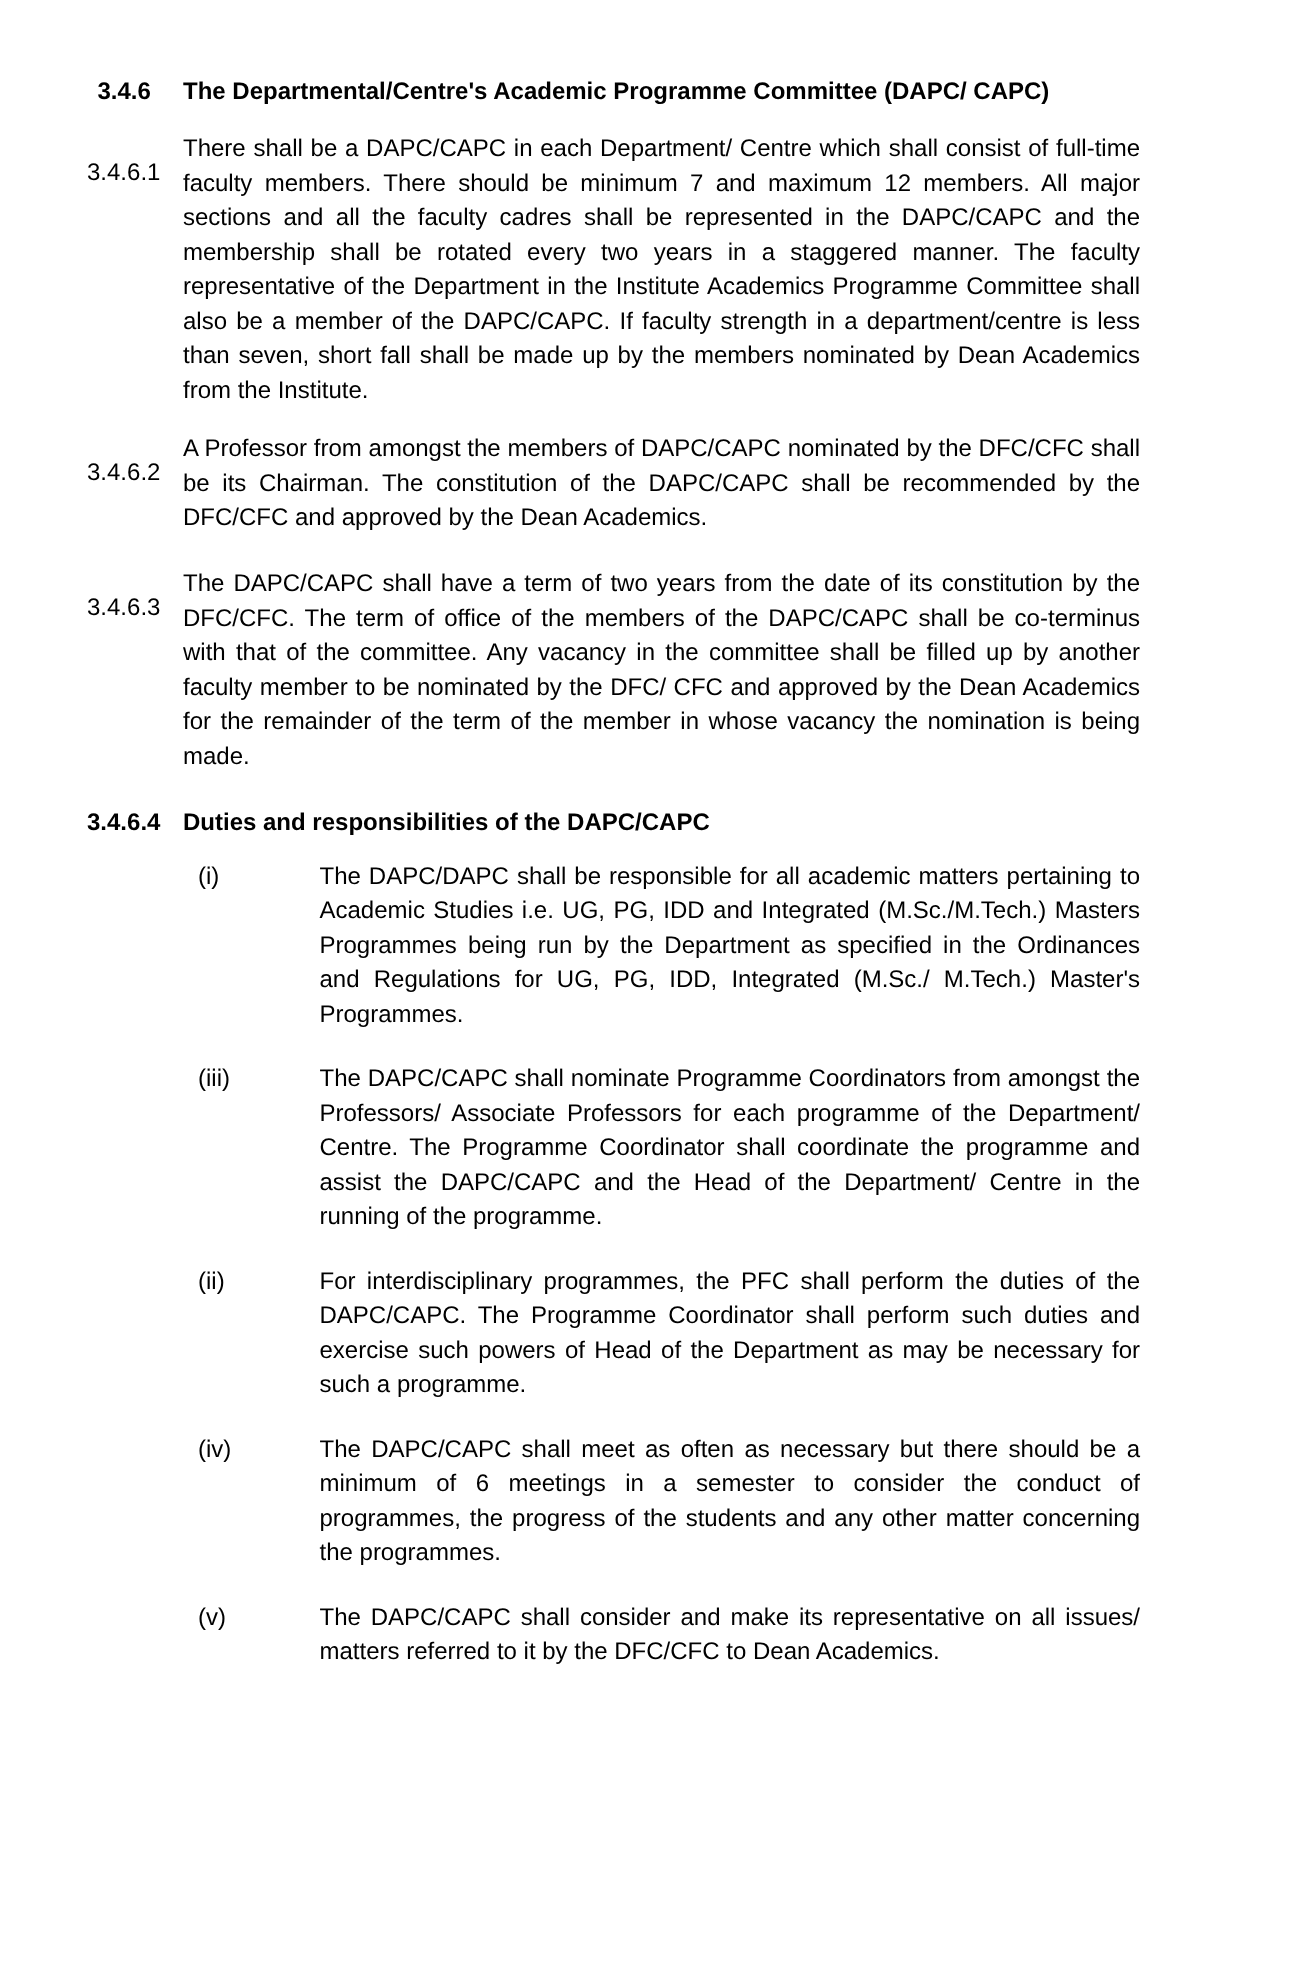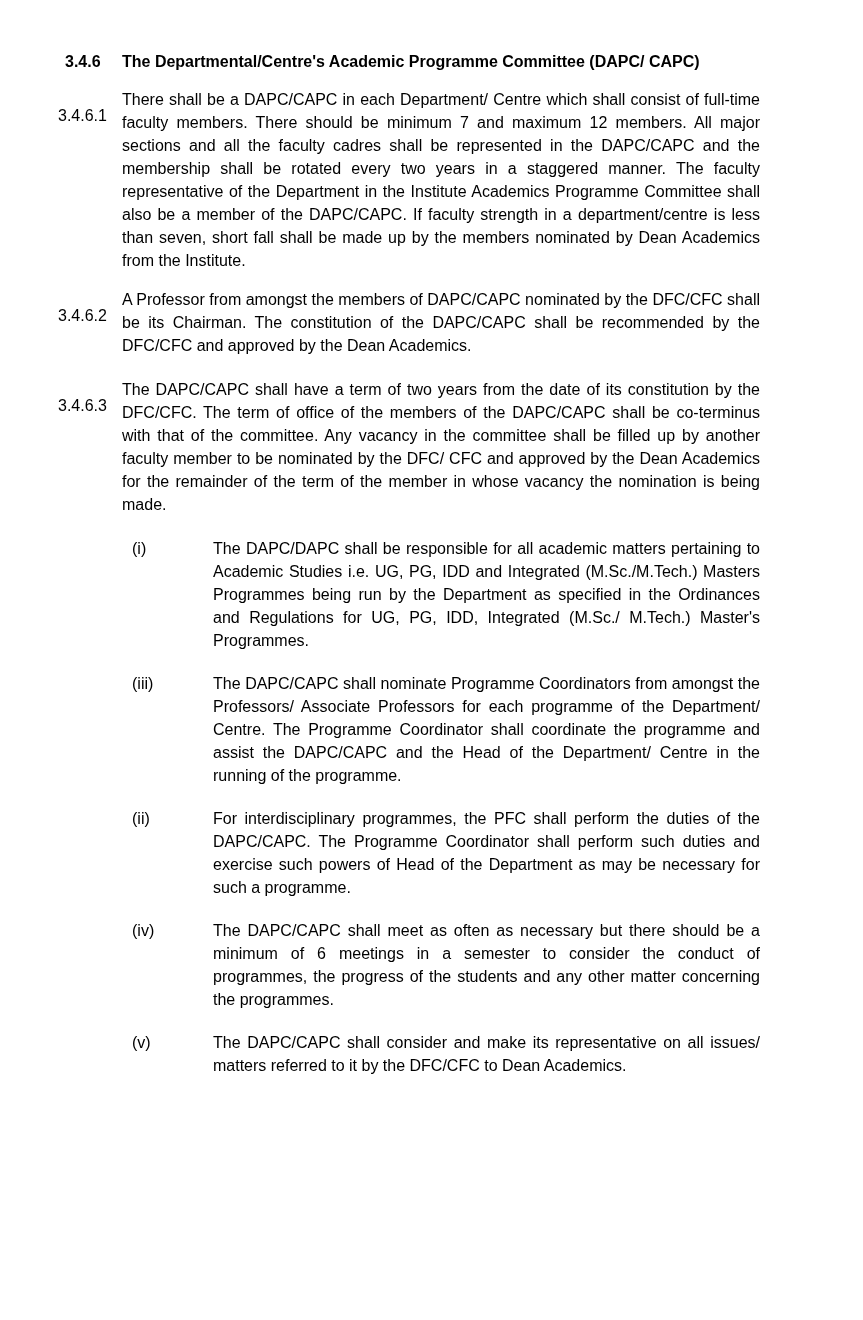--- a/index.html
+++ b/index.html
@@ -90,20 +90,24 @@
   <div class="para gap-lg">
     <span class="num">3.4.6.2</span>
     <span>A Professor from amongst the members of DAPC/CAPC nominated by the DFC/CFC shall be its Chairman. The constitution of the DAPC/CAPC shall be recommended by the DFC/CFC and approved by the Dean Academics.</span>
   </div>
 
   <div class="para gap-lg">
     <span class="num">3.4.6.3</span>
     <span>The DAPC/CAPC shall have a term of two years from the date of its constitution by the DFC/CFC. The term of office of the members of the DAPC/CAPC shall be co-terminus with that of the committee. Any vacancy in the committee shall be filled up by another faculty member to be nominated by the DFC/ CFC and approved by the Dean Academics for the remainder of the term of the member in whose vacancy the nomination is being made.</span>
   </div>
 
+  <div class="sub-heading">
+    <span class="num">3.4.6.4</span>
+    <span>Duties and responsibilities of the DAPC/CAPC</span>
+  </div>
 
   <div class="list-item">
     <span class="marker">(i)</span>
     <span>The DAPC/DAPC shall be responsible for all academic matters pertaining to Academic Studies i.e. UG, PG, IDD and Integrated (M.Sc./M.Tech.) Masters Programmes being run by the Department as specified in the Ordinances and Regulations for UG, PG, IDD, Integrated  (M.Sc./ M.Tech.) Master's Programmes.</span>
   </div>
 
   <div class="list-item">
     <span class="marker">(iii)</span>
     <span>The DAPC/CAPC shall nominate Programme Coordinators from amongst the Professors/ Associate Professors for each programme of the Department/ Centre. The Programme Coordinator shall coordinate the programme and assist the DAPC/CAPC and the Head of the Department/ Centre in the running of the programme.</span>
   </div>

